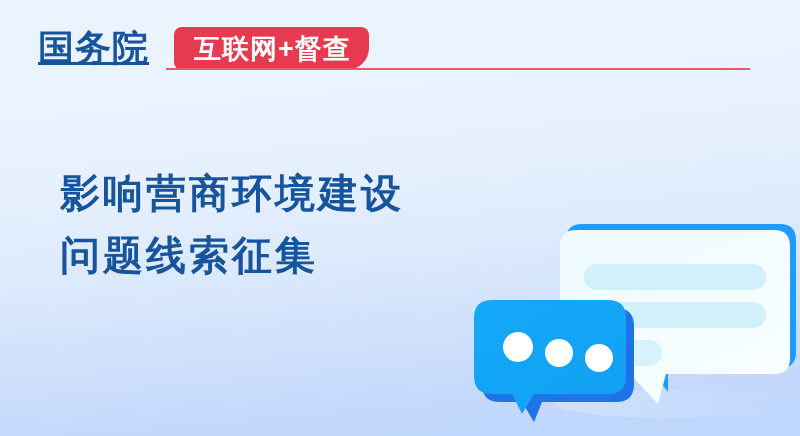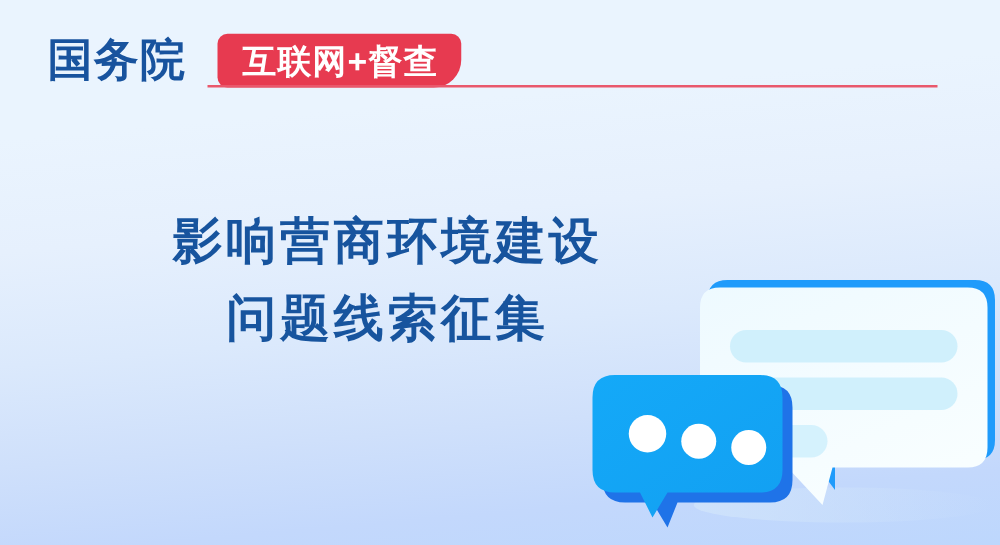--- a/index.html
+++ b/index.html
@@ -30,20 +30,21 @@
   }
   #org-name {
     position:absolute;
     left:38px; top:27px;
     font-size:36px;
     font-weight:bold;
     letter-spacing:1px;
     line-height:42px;
     color:#18539e;
     white-space:nowrap;
+    text-decoration:underline;
   }
   #campaign-badge {
     position:absolute;
     left:162px; top:27px;
     height:43px;
     padding:0 18px 0 20px;
     background:#e73a50;
     border-radius:8px 8px 22px 8px;
     display:flex;
     align-items:center;
@@ -63,21 +64,21 @@
     left:166px; top:68px;
     width:584px; height:2px;
     background:#e9586c;
   }
 
   
   #headline {
     position:absolute;
     left:60px; top:162px;
     width:500px;
-    text-align:center;
+    text-align:left;
   }
   #headline .hl-line {
     display:block;
     font-size:40px;
     font-weight:bold;
     color:#17549e;
     letter-spacing:3px;
     line-height:62px;
     white-space:nowrap;
   }

